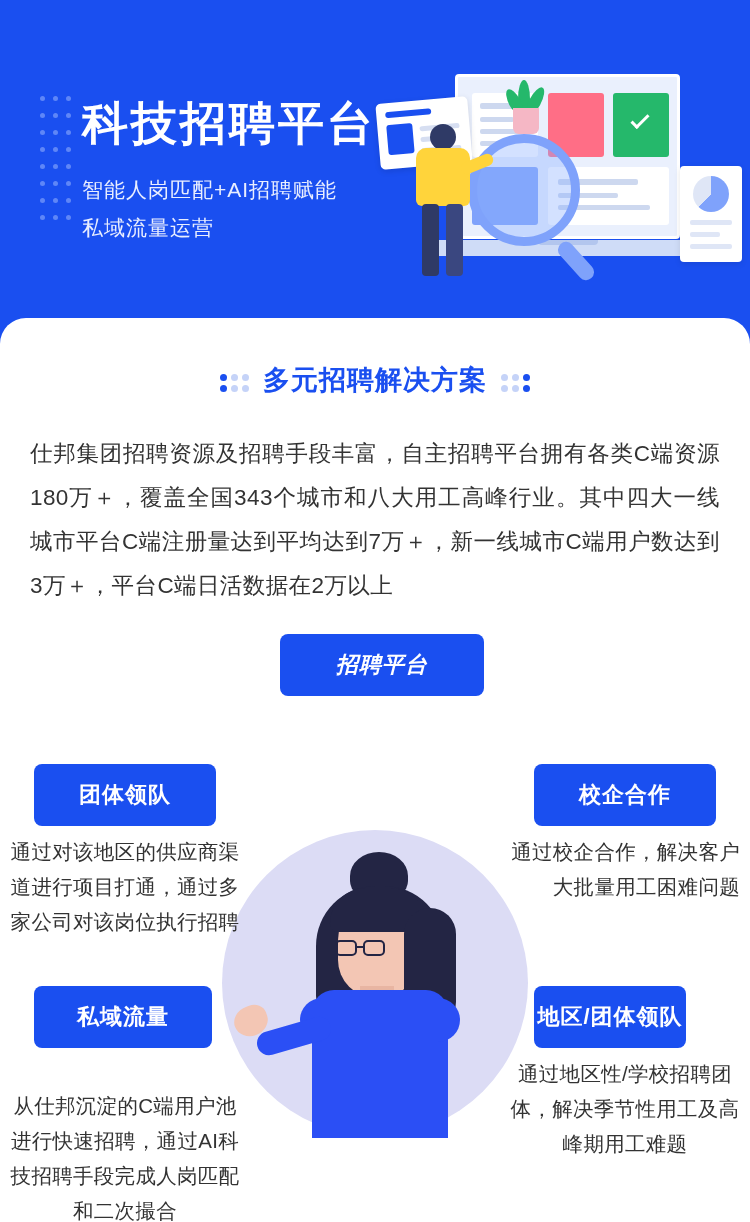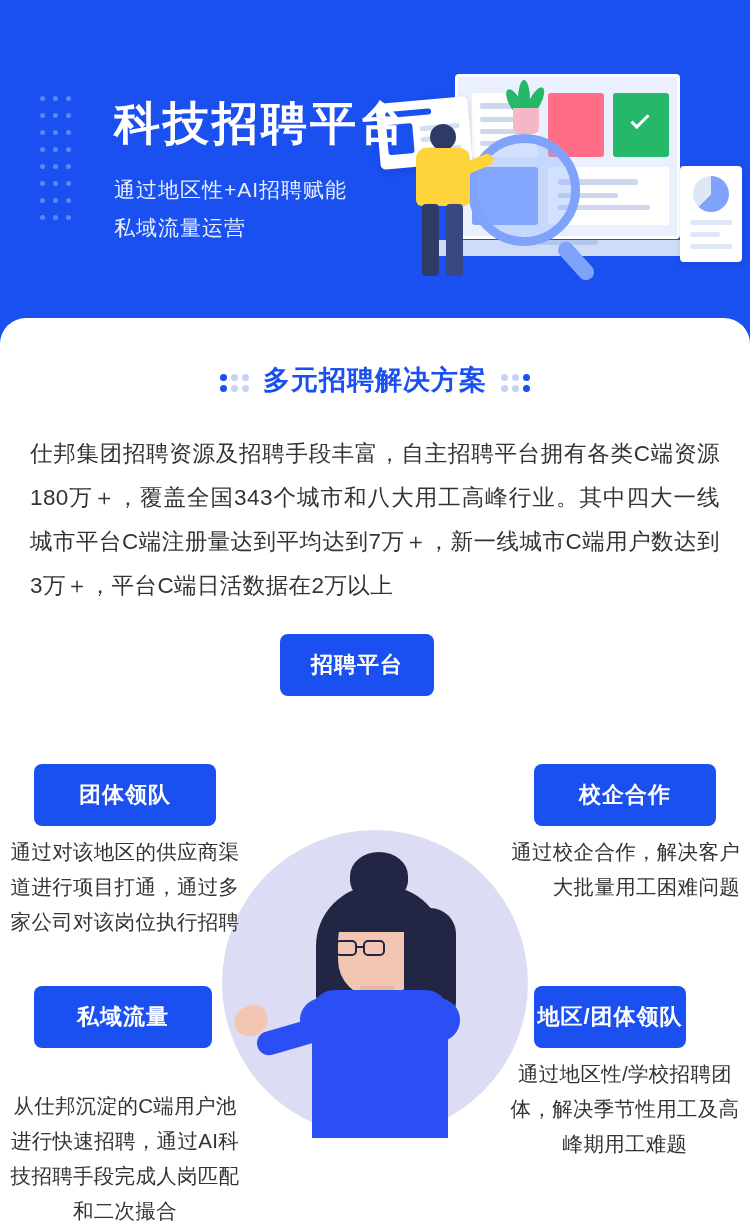--- a/index.html
+++ b/index.html
@@ -22,21 +22,20 @@
     position: relative;
     height: 318px;
     background: #1a4ff0;
     overflow: hidden;
   }
   .hero-text {
     position: absolute;
     left: 82px;
     top: 98px;
     z-index: 5;
-    margin-left: 32px;
   }
   .hero-title {
     font-size: 46px;
     font-weight: bold;
     color: #ffffff;
     letter-spacing: 3px;
     line-height: 1.1;
   }
   .hero-sub {
     margin-top: 22px;
@@ -233,21 +232,21 @@
   .desc {
     position: absolute;
     font-size: 20.5px;
     line-height: 1.72;
     color: #333;
     text-align: center;
     letter-spacing: 0.3px;
   }
 
   
-  .tag-platform { left: 280px; top: 0px;   width: 154px; }
+  .tag-platform { left: 280px; top: 0px;   width: 204px; font-style: italic; }
   .desc-platform{ left: 240px; top: 72px;  width: 266px; text-align:center; }
 
   .tag-supplier { left: 34px;  top: 130px; width: 182px; }
   .desc-supplier{ left: 10px;  top: 200px; width: 230px; }
 
   .tag-school   { left: 534px; top: 130px; width: 182px; }
   .desc-school  { left: 510px; top: 200px; width: 230px; text-align: right; }
 
   .tag-private  { left: 34px;  top: 352px; width: 178px; }
   .desc-private { left: 10px;  top: 422px; width: 230px; margin-top: 32px; }
@@ -285,21 +284,21 @@
         <i style="left:13px;top:102px"></i>
         <i style="left:26px;top:102px"></i>
       <i style="left:0px;top:119px"></i>
         <i style="left:13px;top:119px"></i>
         <i style="left:26px;top:119px"></i>
     </div>
 
     <div class="hero-text">
       <div class="hero-title">科技招聘平台</div>
       <div class="hero-sub">
-        <div>通过地区性+AI招聘赋能</div>
+        <div>智能人岗匹配+AI招聘赋能</div>
         <div>私域流量运营</div>
       </div>
     </div>
 
     <div class="hero-art">
 
       <div class="laptop-screen">
         <div class="sc-card sc-a">
           <div class="sc-line" style="left:8px;top:10px;width:44px;height:6px;"></div>
           <div class="sc-line" style="left:8px;top:24px;width:34px;height:5px;"></div>

